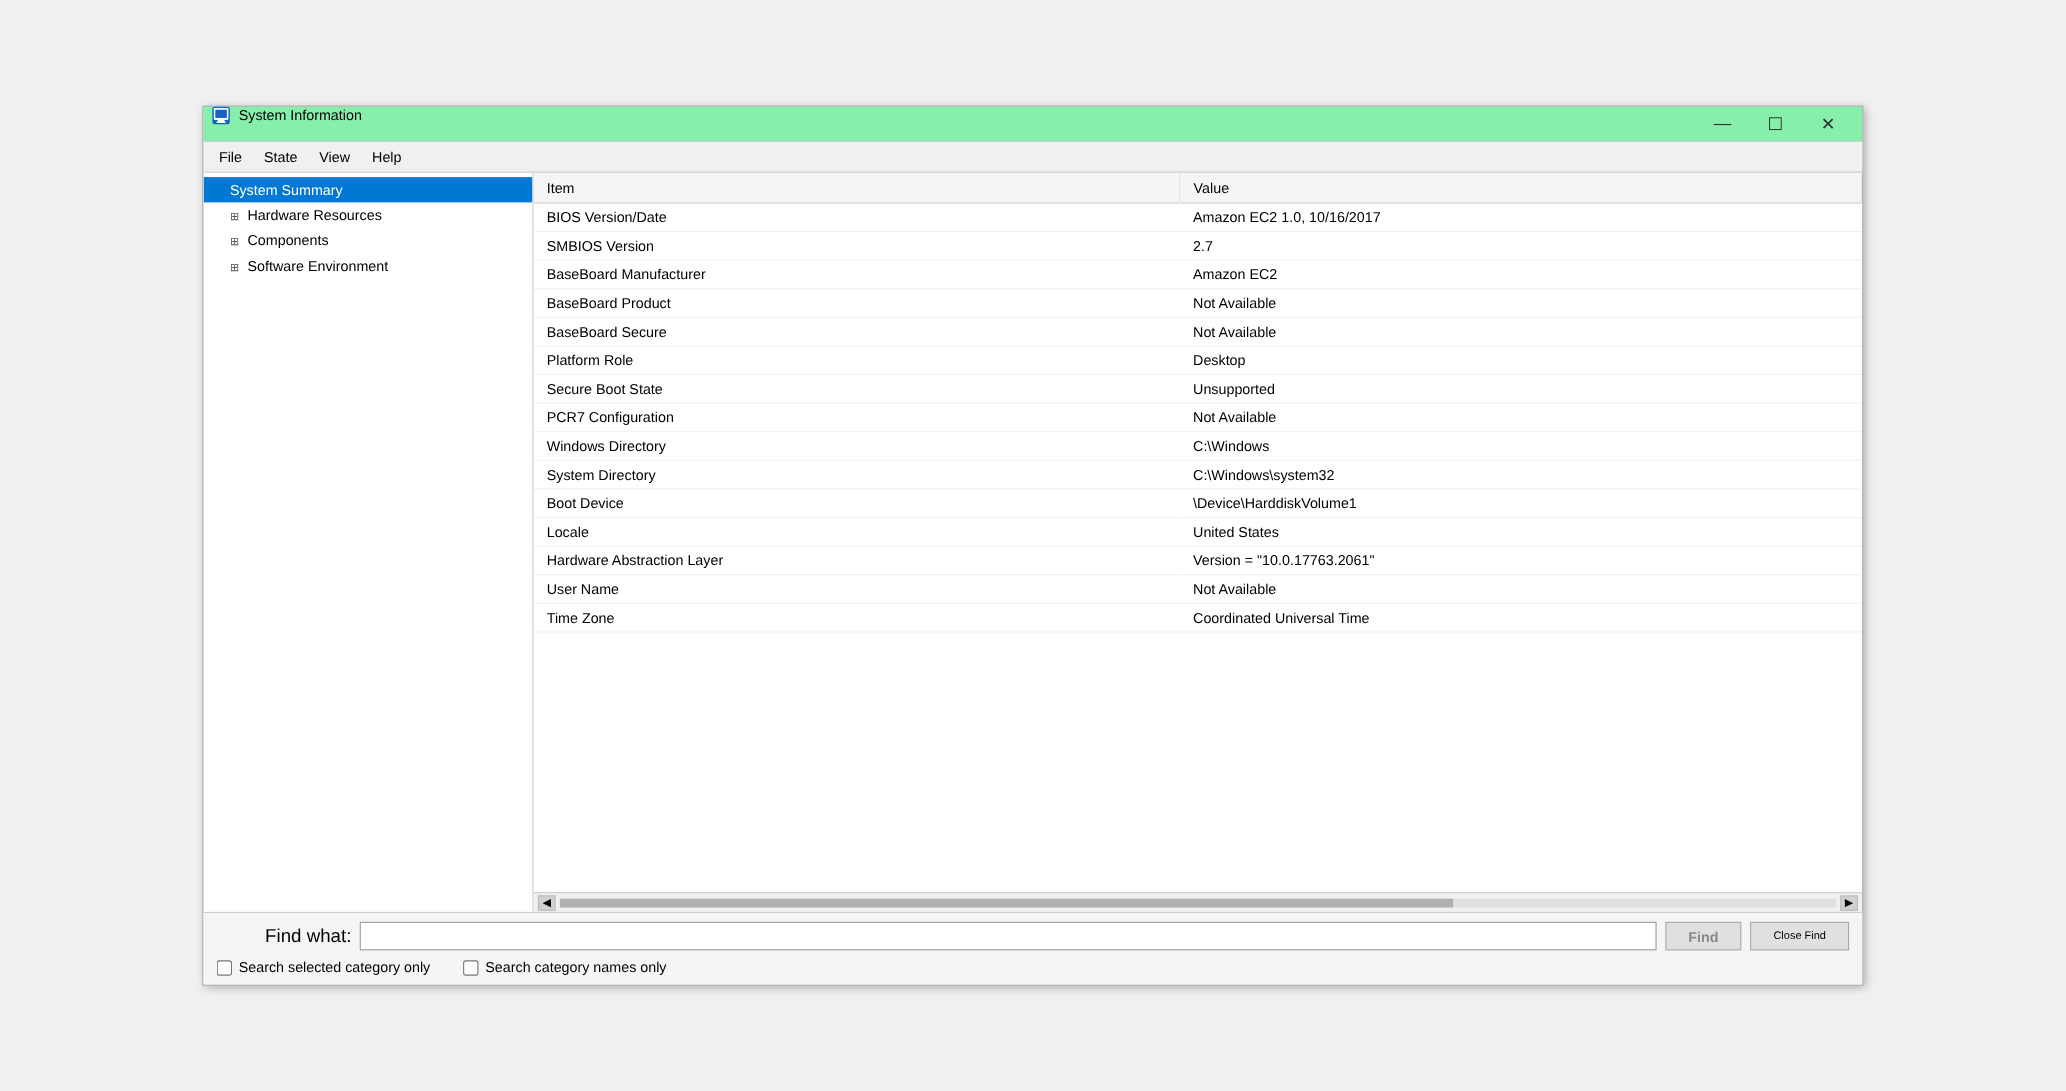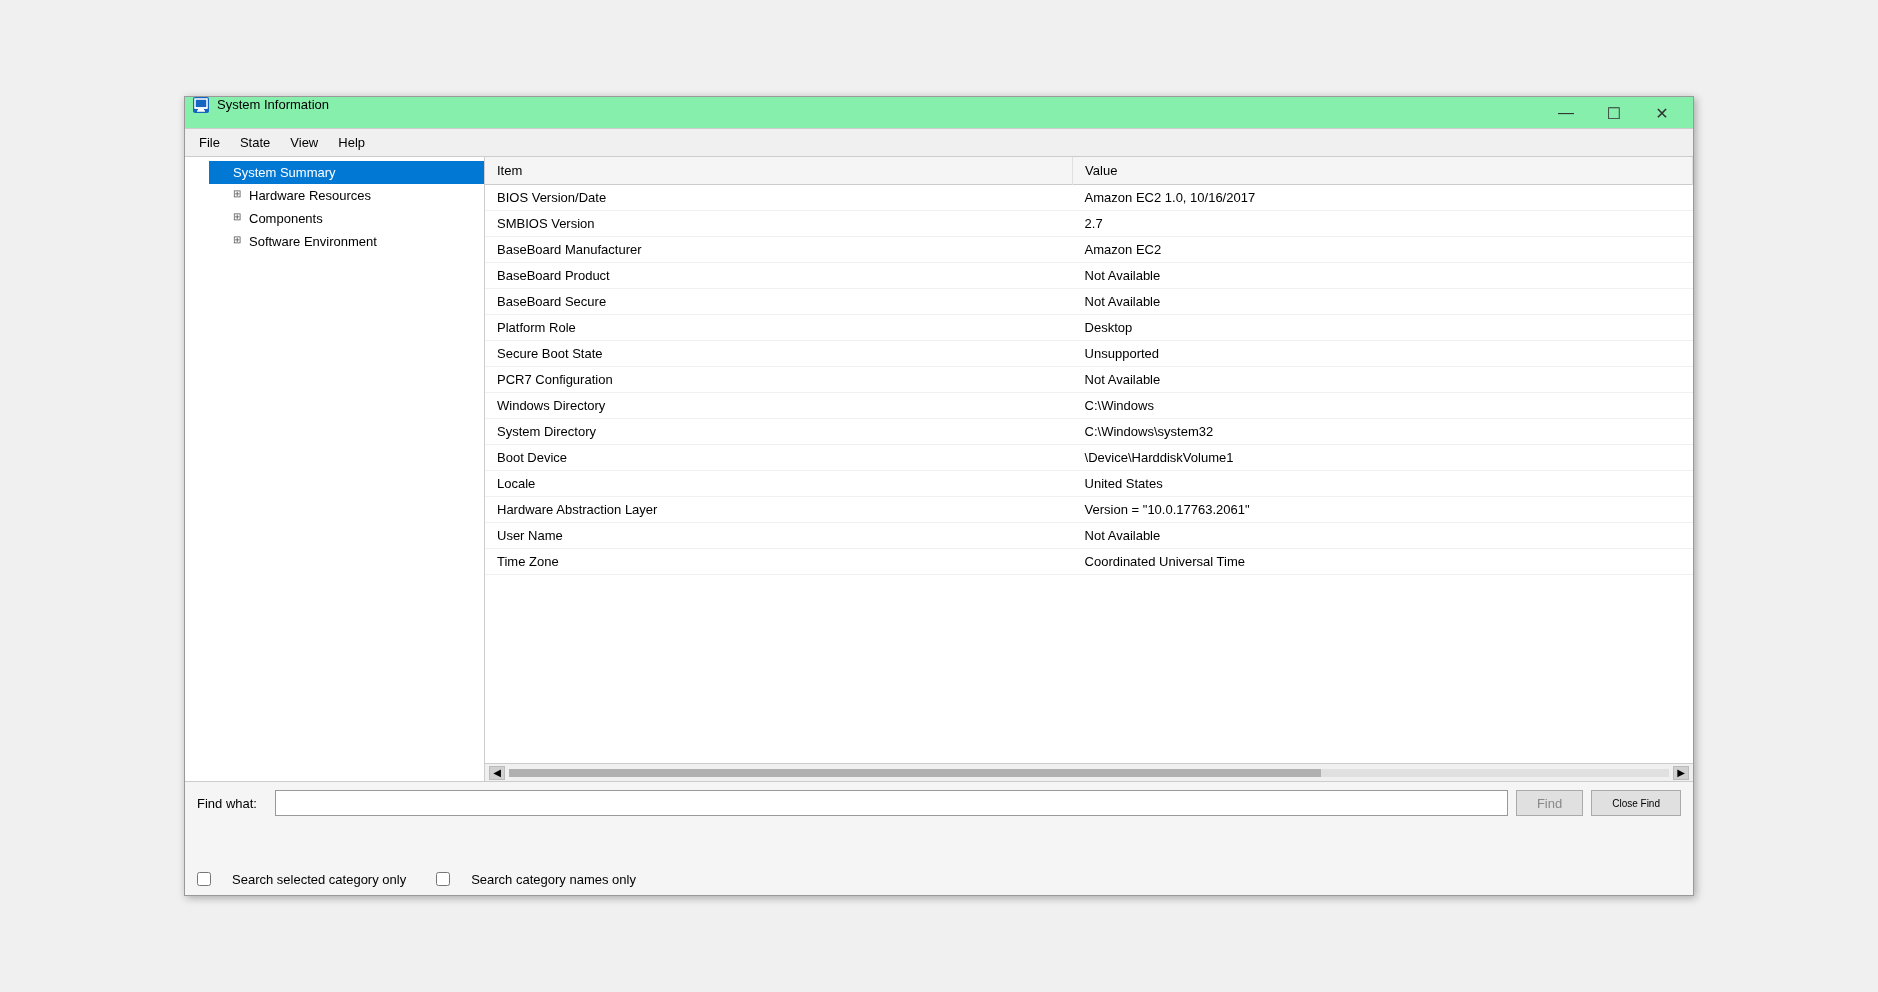--- a/index.html
+++ b/index.html
@@ -85,23 +85,22 @@
       width: 300px;
       border-right: 1px solid #ccc;
       overflow-y: auto;
       background: #ffffff;
       padding: 4px 0;
     }
     .tree-item {
       padding: 4px 8px;
       cursor: pointer;
       display: flex;
-      align-items: flex-start;
+      align-items: flex-end;
       gap: 4px;
-      margin-left: 24px;
     }
     .tree-item.selected { background: #0078d4; color: white; }
     .tree-item.root {
       font-weight: normal;
       padding-left: 8px;
     }
     .tree-item.child {
       padding-left: 24px;
     }
     .expand-icon {
@@ -185,59 +184,61 @@
       padding: 8px 12px;
       background: #f5f5f5;
     }
     .find-row {
       display: flex;
       align-items: center;
       gap: 8px;
       margin-bottom: 8px;
     }
     .find-label {
-      font-size: 13px;
+      font-size: 17px;
       min-width: 70px;
+      margin-left: 44px;
     }
     .find-input {
       flex: 1;
       height: 26px;
       border: 1px solid #999;
       padding: 0 6px;
       font-size: 13px;
       background: white;
     }
     .find-btn {
       height: 26px;
       padding: 0 20px;
       background: #e0e0e0;
       border: 1px solid #aaa;
       cursor: pointer;
       font-size: 13px;
       color: #888;
+      font-weight: bold;
     }
     .close-find-btn {
       height: 26px;
       padding: 0 20px;
       background: #e0e0e0;
       border: 1px solid #aaa;
       cursor: pointer;
       font-size: 10px;
     }
     .checkbox-row {
       display: flex;
       align-items: center;
       gap: 30px;
     }
     .checkbox-label {
       display: flex;
-      gap: 21px;
+      align-items: center;
+      gap: 6px;
       cursor: pointer;
       font-size: 13px;
-      margin-top: 48px;
     }
     .checkbox-input {
       width: 14px;
       height: 14px;
       cursor: pointer;
     }
     
     .data-table::-webkit-scrollbar { width: 16px; }
     .data-table::-webkit-scrollbar-track { background: #f0f0f0; }
     .data-table::-webkit-scrollbar-thumb { background: #b0b0b0; border: 1px solid #999; }

